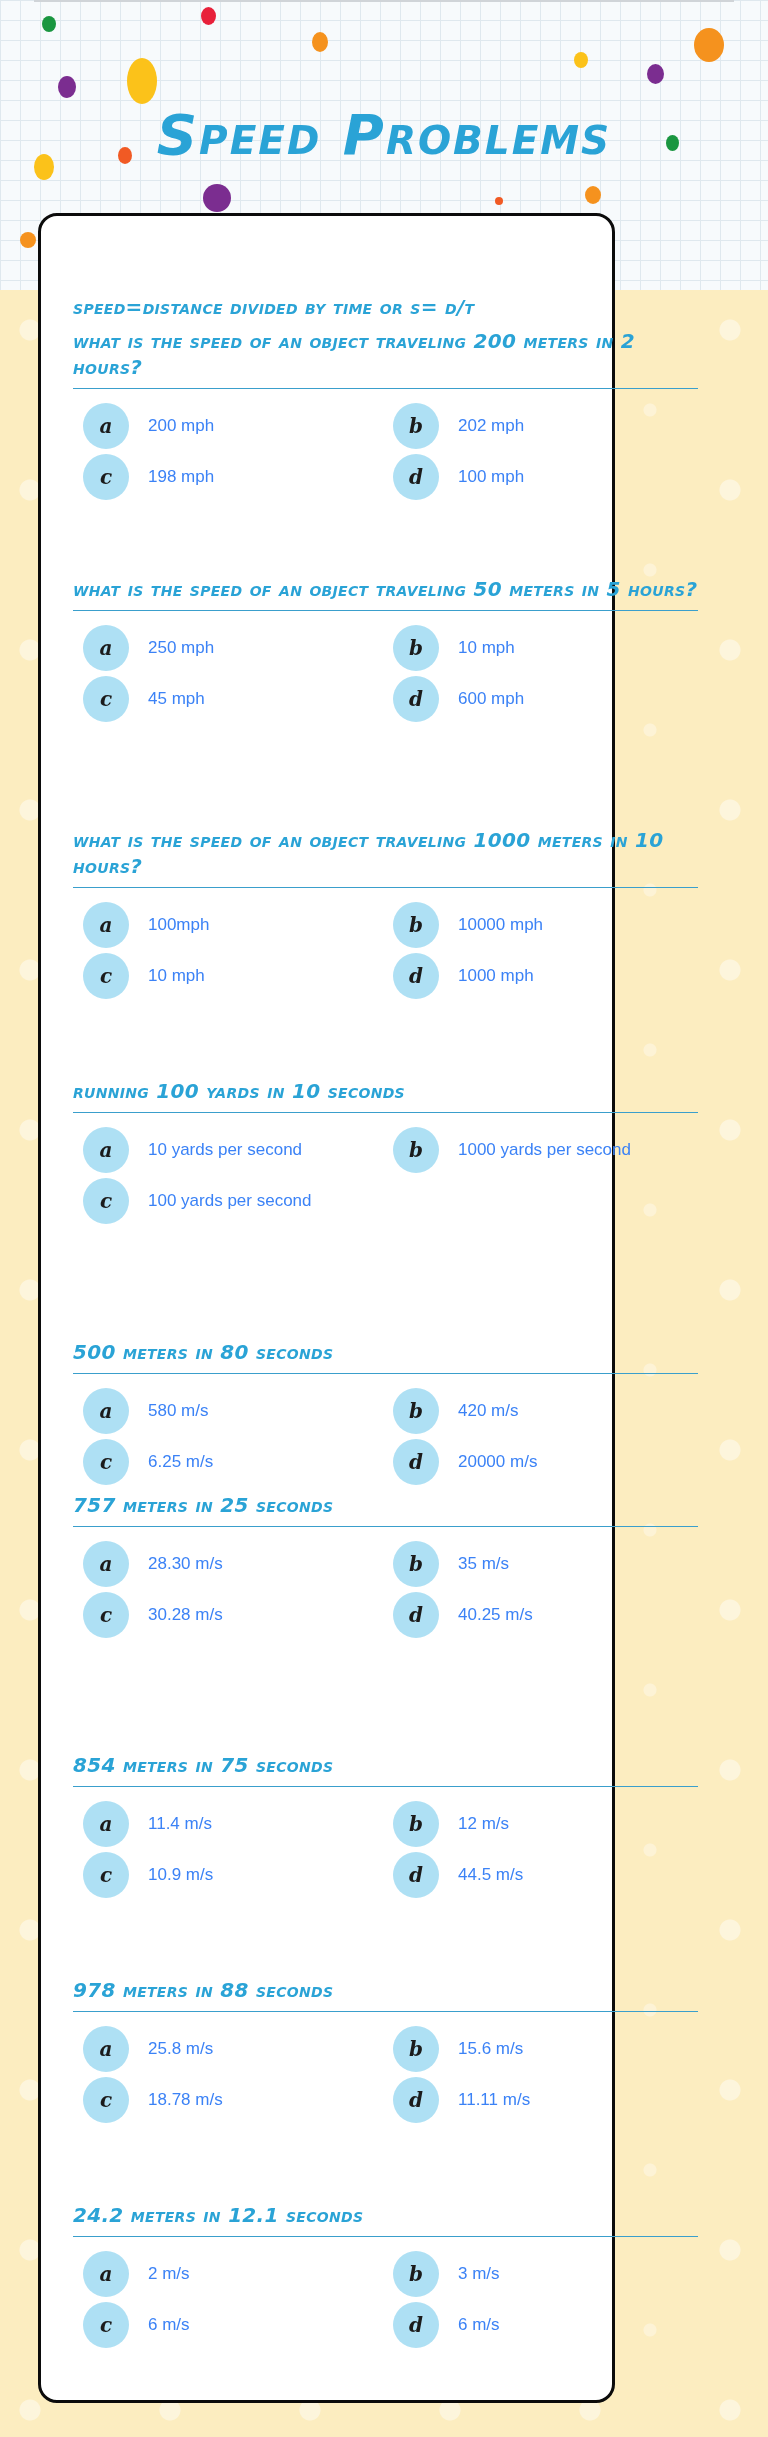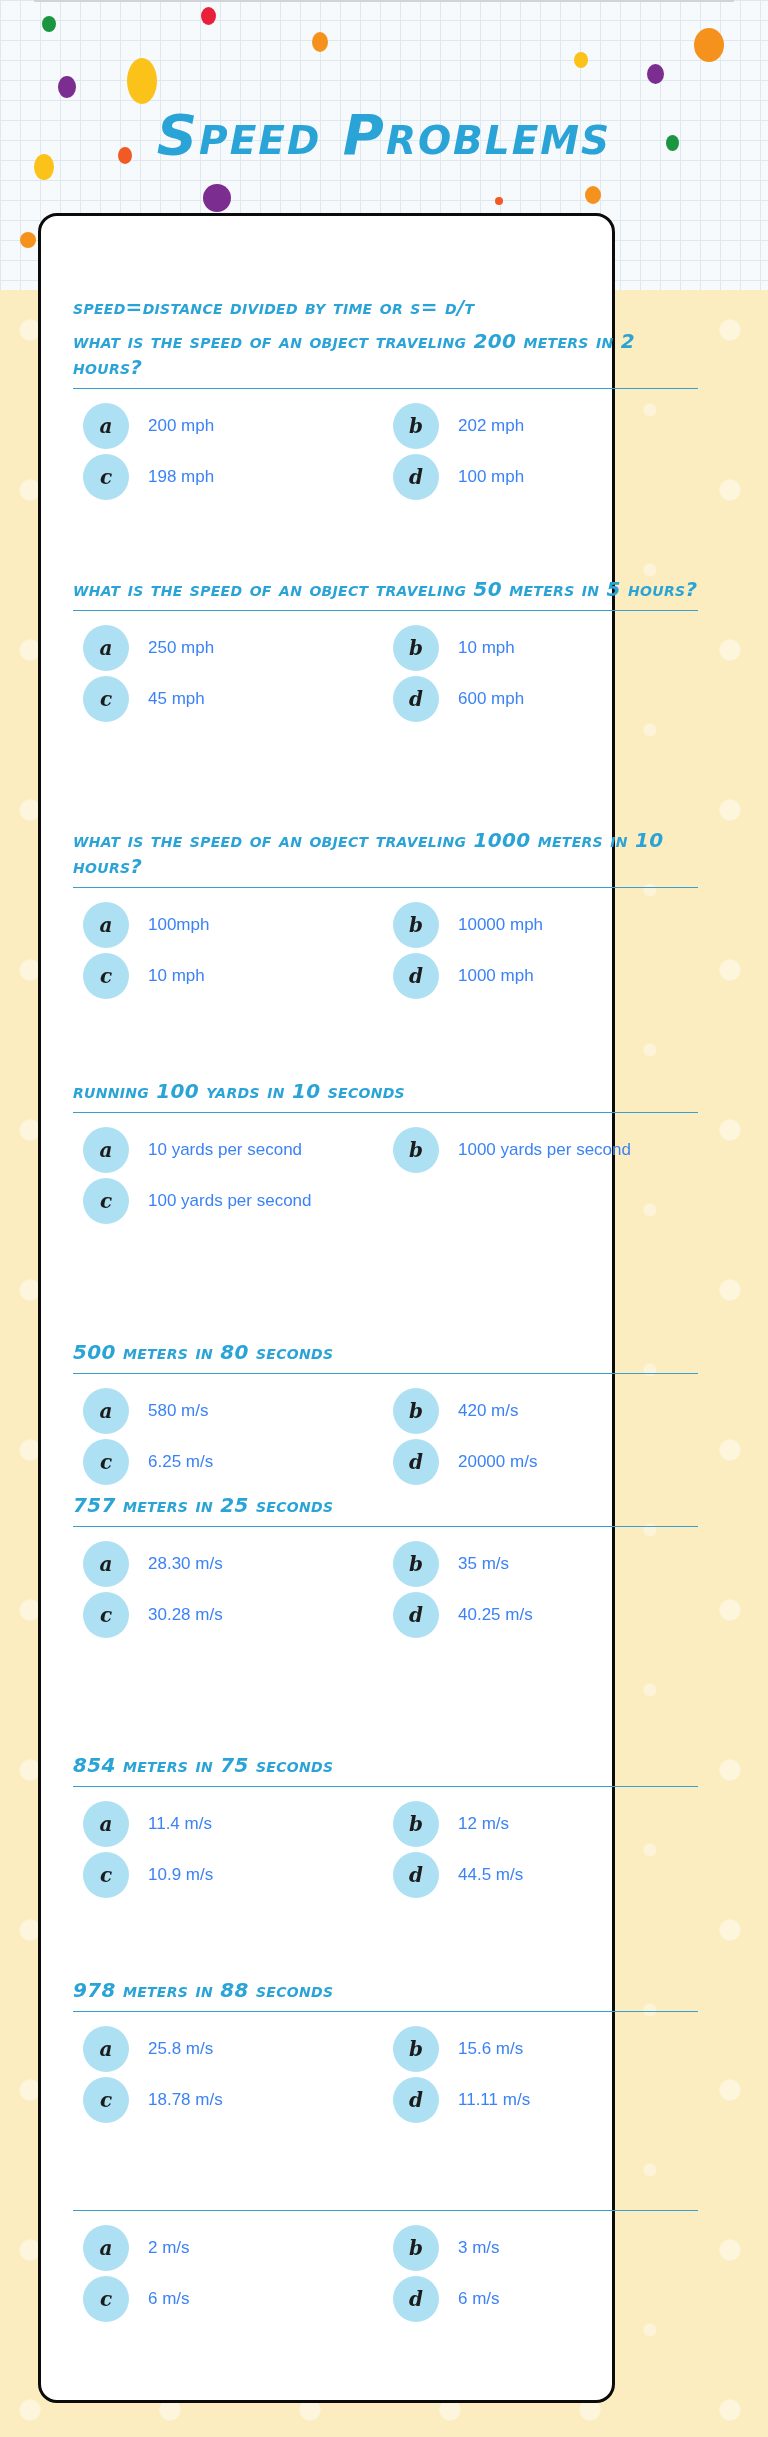--- a/index.html
+++ b/index.html
@@ -251,20 +251,21 @@
           <div class="bubble">c</div>
           <div class="opt-text">18.78 m/s</div>
         </div>
         <div class="opt" style="left: 320px; top: 51px;">
           <div class="bubble">d</div>
           <div class="opt-text">11.11 m/s</div>
         </div>
       </div>
     </div>
     <div class="q" style="top: 1986px;">
+      <div class="q-title">24.2 meters in  12.1 seconds</div>
       <div class="q-rule"></div>
       <div class="opts" style="height: 102px;">
         <div class="opt" style="left: 10px; top: 0px;">
           <div class="bubble">a</div>
           <div class="opt-text">2 m/s</div>
         </div>
         <div class="opt" style="left: 320px; top: 0px;">
           <div class="bubble">b</div>
           <div class="opt-text">3 m/s</div>
         </div>

